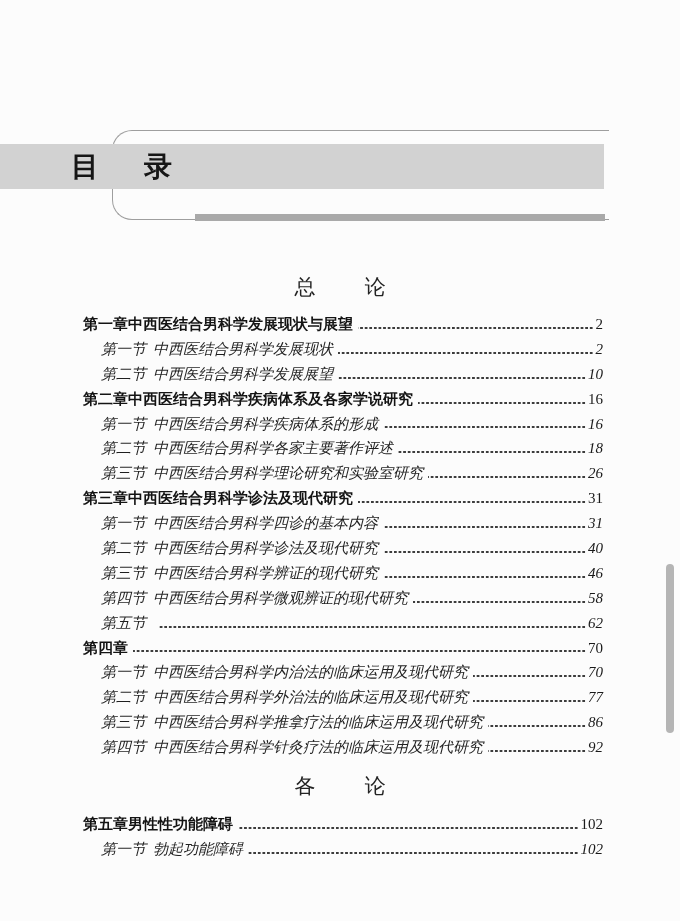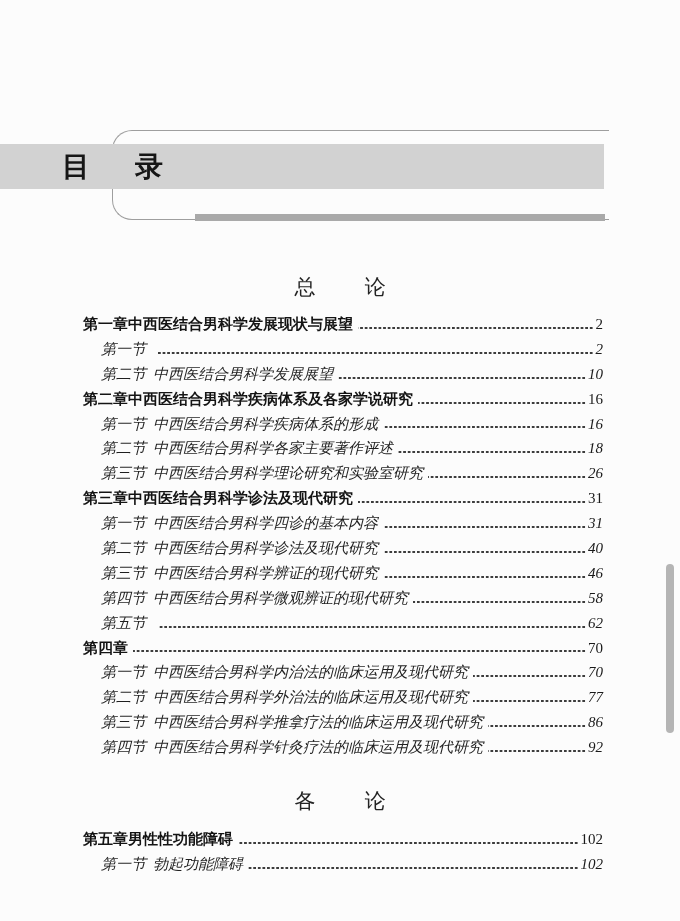--- a/index.html
+++ b/index.html
@@ -24,37 +24,37 @@
   }
   .hdr-band{
     position:absolute;left:0;top:144px;width:604px;height:45px;
     background:var(--band,#d2d2d2);
   }
   .hdr-bar{
     position:absolute;left:195px;top:214px;width:410px;height:7px;
     background:var(--bar,#a9a9a9);
   }
   .hdr-title{
-    position:absolute;left:62px;top:144px;height:45px;line-height:45px;
+    position:absolute;left:71px;top:144px;height:45px;line-height:45px;
     font-family:"Liberation Serif","DejaVu Serif",serif;
     font-weight:bold;font-size:28px;letter-spacing:19px;color:#161616;
     white-space:pre;z-index:3;
   }
 
   
   .toc{
     position:absolute;left:77px;top:275px;width:526px;
   }
   .toc-heading{
     text-align:center;font-size:21px;line-height:24px;color:#242424;
     letter-spacing:22px;padding-left:22px;
     font-family:"Liberation Serif","DejaVu Serif",serif;
     margin-bottom:13px;white-space:pre;
   }
-  .toc-heading:not(:first-child){margin-top:29px;margin-bottom:14px;}
+  .toc-heading:not(:first-child){margin-top:14px;margin-bottom:14px;}
   .row{
     display:flex;align-items:center;height:24.9px;font-size:15px;
   }
   .row.chapter{
     font-family:"Liberation Sans","DejaVu Sans",sans-serif;
     font-weight:bold;color:#141414;
   }
   .row.section{
     font-family:"Liberation Serif","DejaVu Serif",serif;
     color:#1f1f1f;padding-left:24px;font-style:italic;
@@ -96,20 +96,21 @@
   <div class="toc">
       <div class="toc-heading">总 论</div>
       <div class="row chapter">
         <span class="lbl">第一章</span>
         <span class="ttl">中西医结合男科学发展现状与展望</span>
         <span class="dots"></span>
         <span class="pg">2</span>
       </div>
       <div class="row section">
         <span class="lbl">第一节</span>
+        <span class="ttl">中西医结合男科学发展现状</span>
         <span class="dots"></span>
         <span class="pg">2</span>
       </div>
       <div class="row section">
         <span class="lbl">第二节</span>
         <span class="ttl">中西医结合男科学发展展望</span>
         <span class="dots"></span>
         <span class="pg">10</span>
       </div>
       <div class="row chapter">

